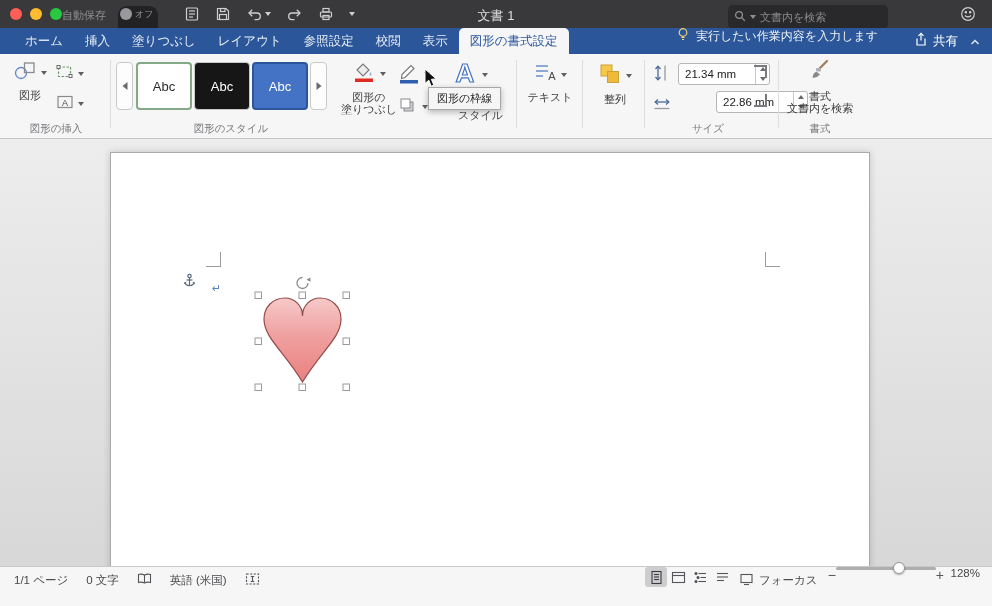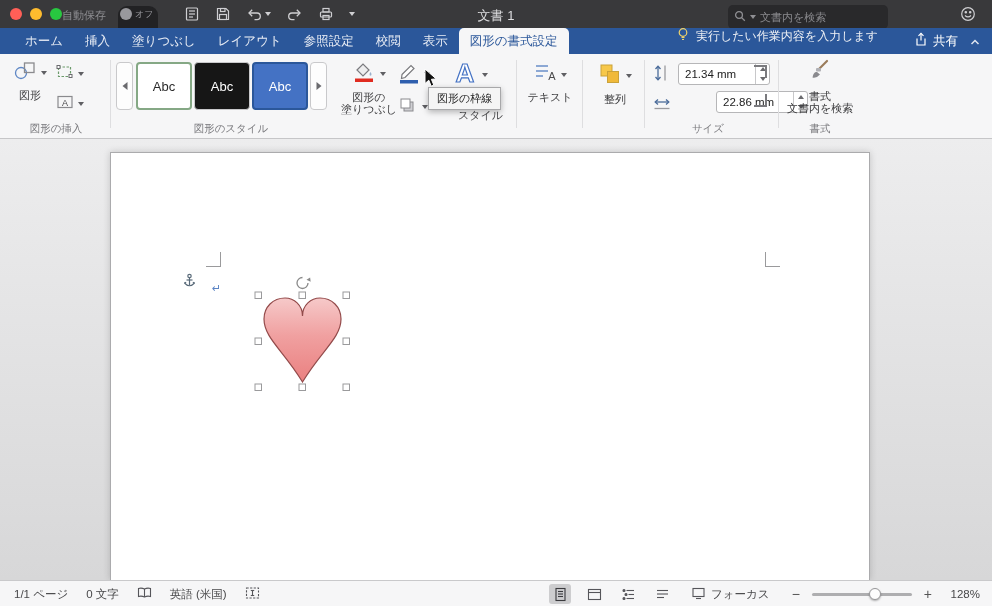--- a/index.html
+++ b/index.html
@@ -74,24 +74,24 @@
   .page { position:absolute; left:110px; top:13px; width:760px; height:calc(100% - 13px);
     background:#ffffff; border:1px solid #ababad; border-bottom:none; box-shadow:0 0 7px rgba(0,0,0,0.18); }
   .crop { position:absolute; width:15px; height:15px; }
   .crop.tl { left:206px; top:113px; border-right:1px solid #9a9a9c; border-bottom:1px solid #9a9a9c; }
   .crop.tr { left:765px; top:113px; border-left:1px solid #9a9a9c; border-bottom:1px solid #9a9a9c; }
   .anchor { position:absolute; left:183px; top:134px; }
   .pilcrow { position:absolute; left:212px; top:143px; font-size:11px; color:#5b84c4; }
   .heart-wrap { position:absolute; left:250px; top:135px; width:110px; height:125px; }
 
   
-  .statusbar { position:absolute; left:0; right:0; bottom:0; height:26px; background:#f6f6f7;
+  .statusbar { position:absolute; left:0; right:0; bottom:0; height:40px; background:#f6f6f7;
     border-top:1px solid #c9c9cb; font-size:11.5px; color:#48484a;padding-left:44px; }
   .sb-left { position:absolute; left:14px; top:0; height:26px; display:flex; align-items:center; gap:18px; }
-  .sb-right { position:absolute; right:12px; top:0; height:26px; display:flex; align-items:center; gap:12px; }
+  .sb-right { position:absolute; right:12px; top:0; height:26px; display:flex; gap:0; }
   .vbtn { width:22px; height:20px; display:flex; align-items:center; justify-content:center; border-radius:3px; }
   .vbtn.active { background:#cdcdcf; }
   .focus-item { display:flex; align-items:center; gap:5px; margin-left:6px; margin-right:10px; }
   .z-sign { font-size:14px; color:#555; }
   .z-track { width:100px; height:3px; background:#aeaeb0; border-radius:2px; position:relative; }
   .z-thumb { position:absolute; left:57px; top:-5px; width:12px; height:12px; background:#fdfdfd;
     border:1px solid #98989a; border-radius:50%; box-shadow:0 1px 2px rgba(0,0,0,0.3); }
   .zoom-pct { width:36px; text-align:right; }
 
   .cursor { position:absolute; left:424px; top:68px; z-index:60; }

